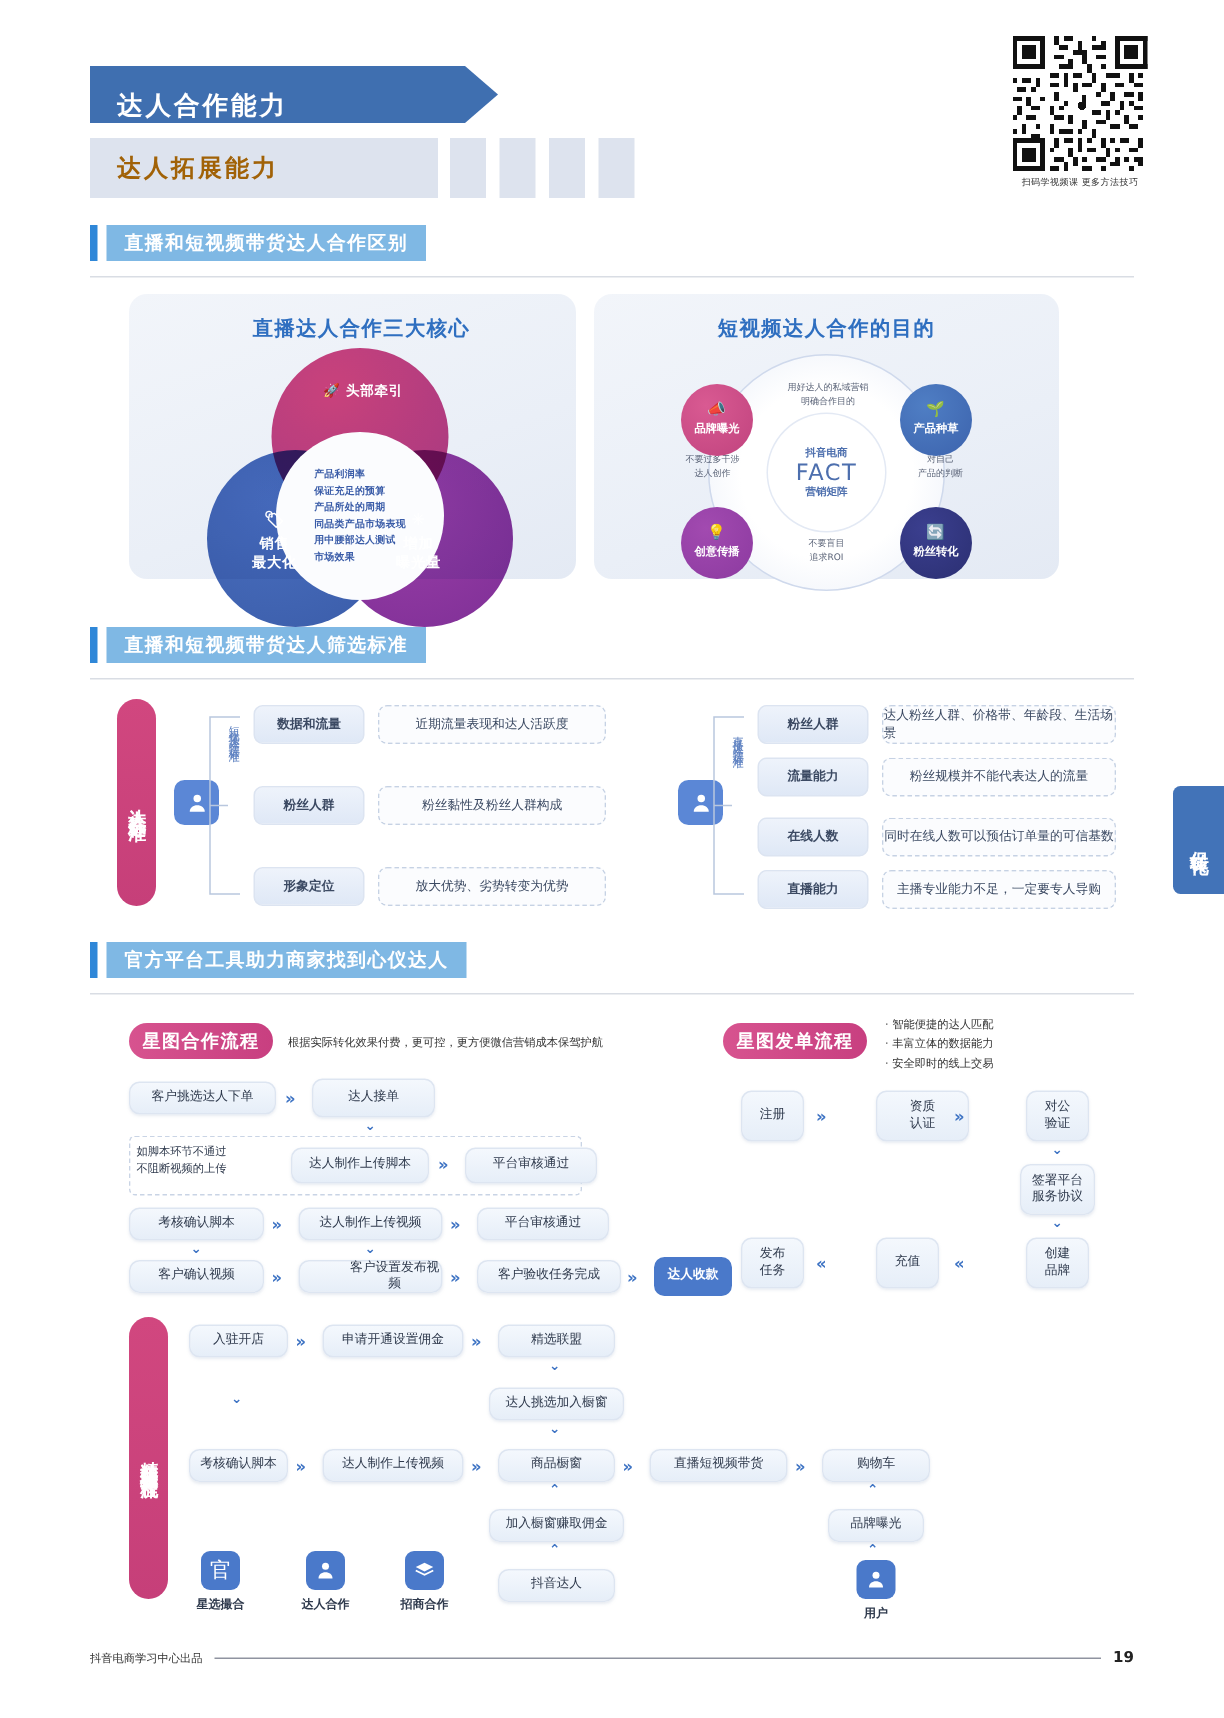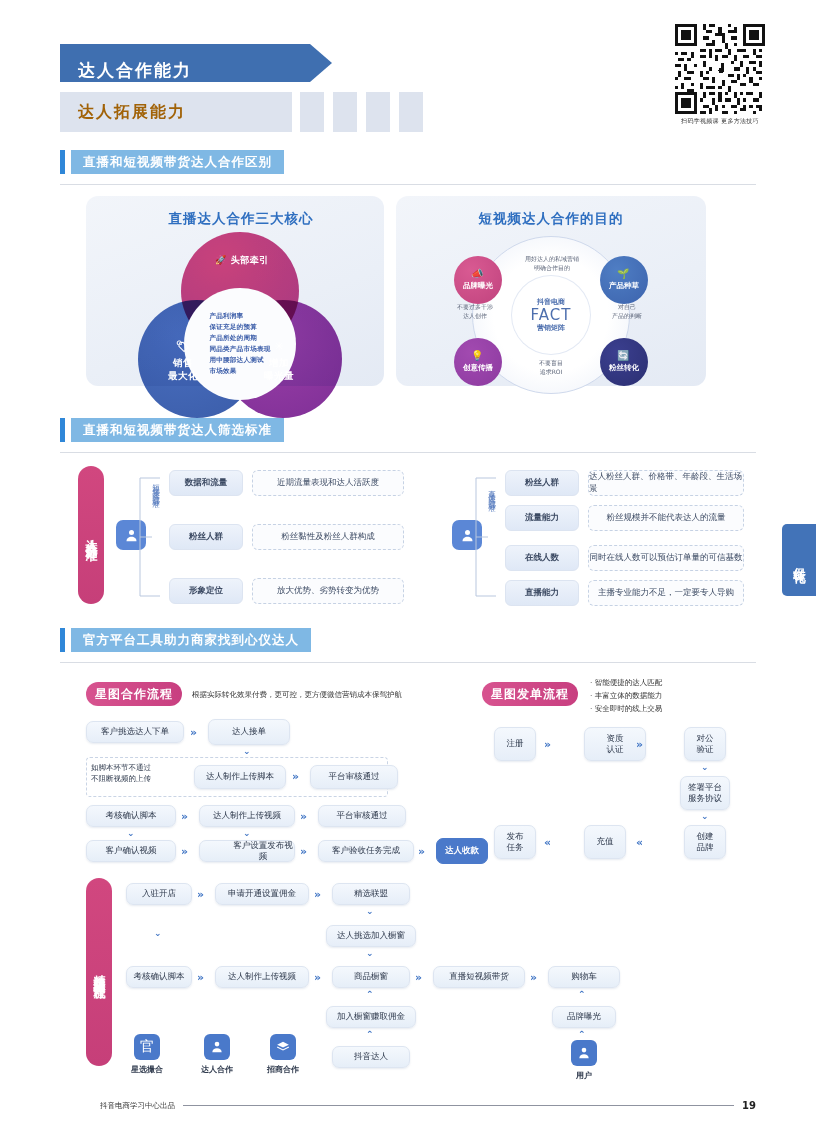--- a/index.html
+++ b/index.html
@@ -178,21 +178,21 @@
     position:absolute; right:0; top:524px; width:34px; height:72px;
     background:#4273b8; border-radius:5px 0 0 5px;
     color:#fff; font-size:12.5px; font-weight:bold; letter-spacing:2px;
     writing-mode:vertical-rl; display:flex; align-items:center;
     justify-content:center;
   }
 
   
   .footer{ position:absolute; left:60px; top:1100px; width:696px;
     display:flex; align-items:center; gap:8px;}
-  .footer .f1{ font-size:7.5px; color:#333; white-space:nowrap;margin-left:40px;}
+  .footer .f1{ font-size:7.5px; color:#333; white-space:nowrap;}
   .footer .fline{ flex:1; height:1px; background:#8f93a0;}
   .footer .fpg{ font-size:10px; color:#222; font-weight:bold;}
 </style>
 </head>
 <body>
 
 <div class="page">
 
   <div class="hdr-arrow">
     <span>达人合作能力</span>

